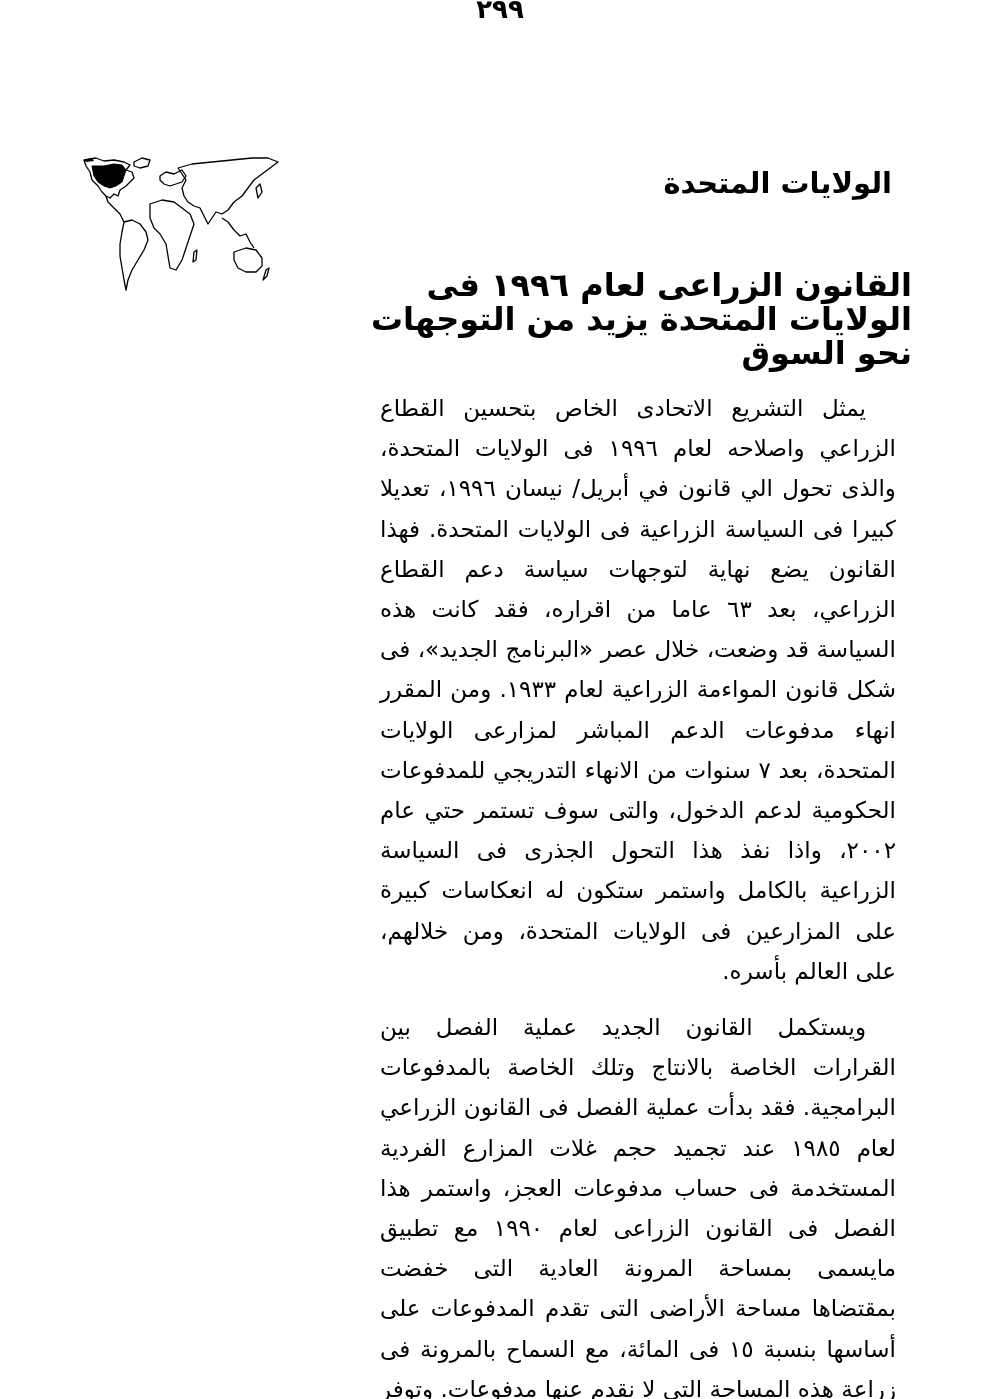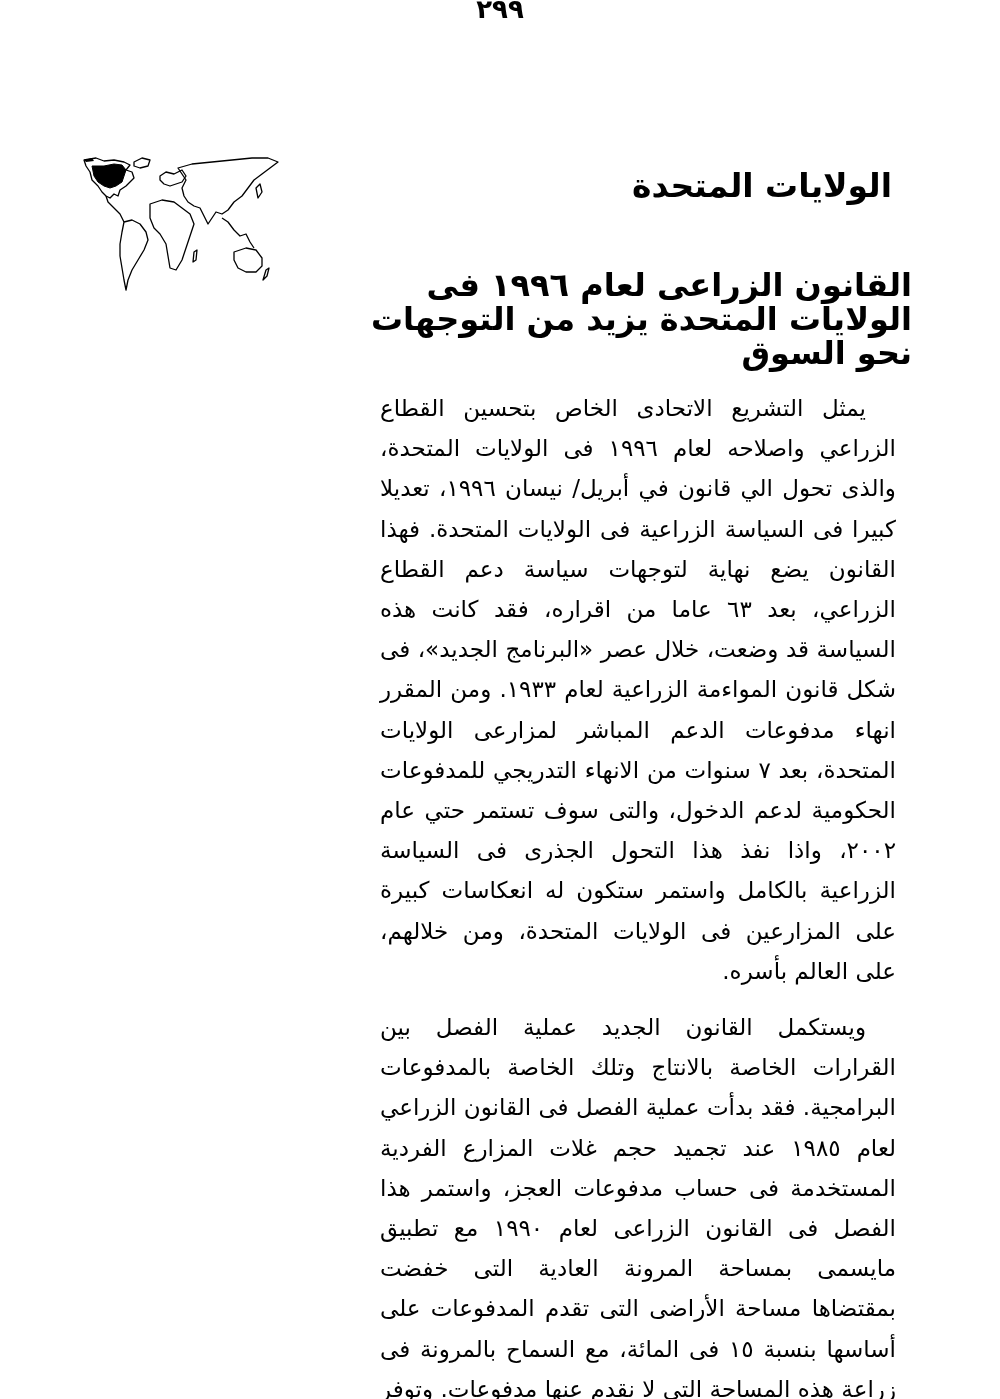--- a/index.html
+++ b/index.html
@@ -29,21 +29,21 @@
       position: absolute;
       left: 82px;
       top: 152px;
       width: 200px;
       height: 140px;
     }
     .chapter-title {
       position: absolute;
       right: 108px;
       top: 166px;
-      font-size: 33px;
+      font-size: 29px;
       font-weight: bold;
       direction: rtl;
       white-space: nowrap;
     }
     .section-title {
       position: absolute;
       right: 88px;
       top: 268px;
       width: 560px;
       font-size: 32px;

